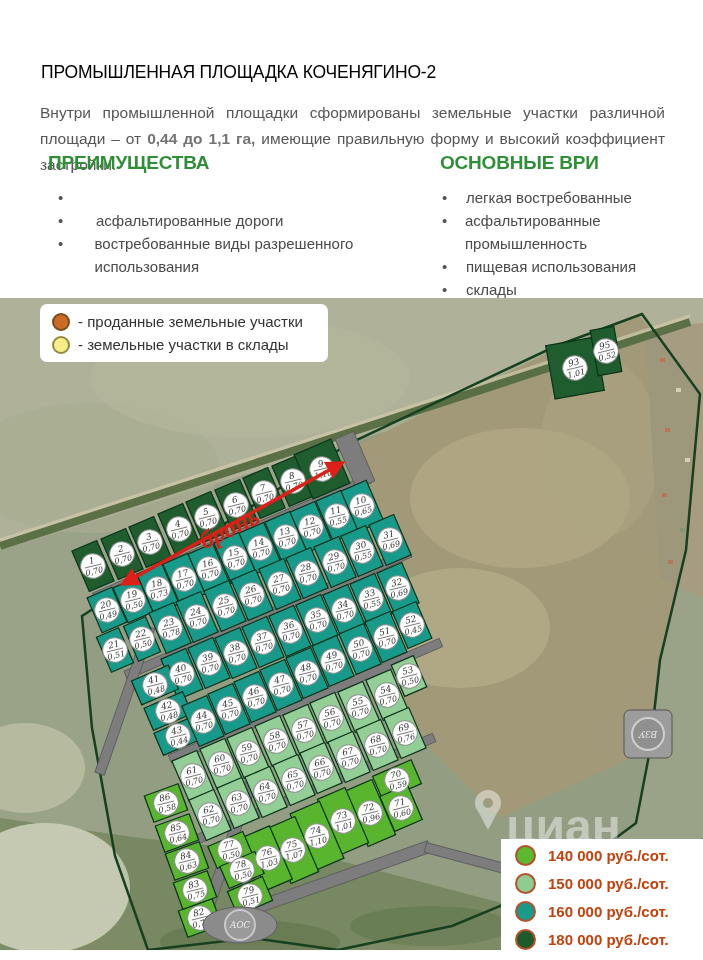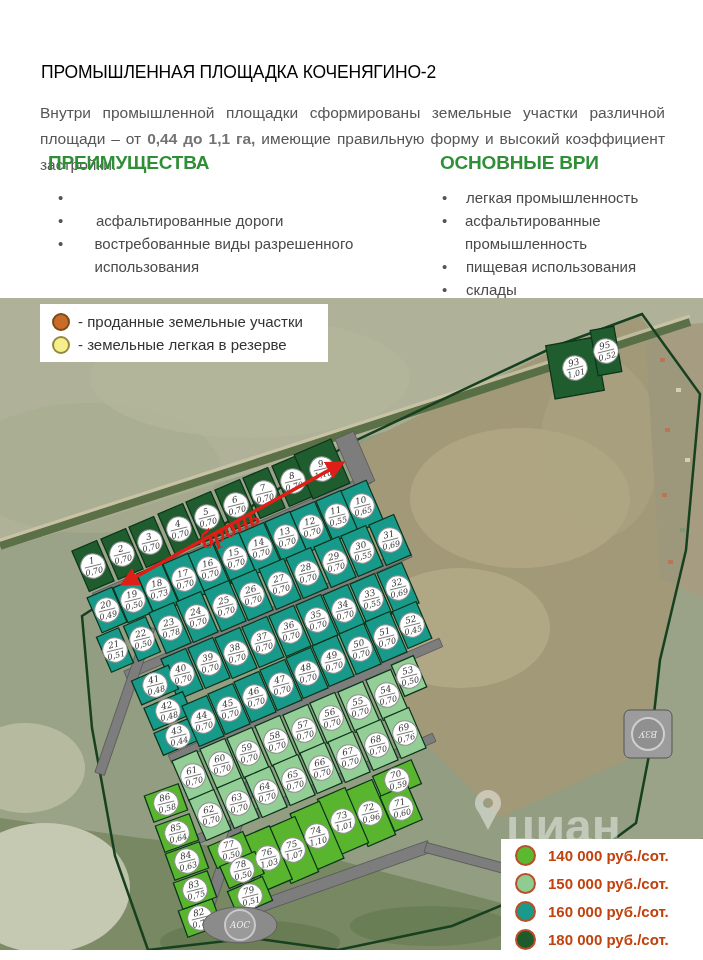--- a/index.html
+++ b/index.html
@@ -14,21 +14,21 @@
   .col{position:absolute;top:152px;margin-left:8px;}
   .col-left{left:40px;width:375px;}
   .col-right{left:432px;width:265px;}
   .col h2{margin:0 0 12px 0;font-size:19px;font-weight:bold;color:#2f8f36;letter-spacing:-0.2px;}
   .col ul{list-style:none;margin:0;padding:0;}
   .col li{display:flex;font-size:15px;color:#4a4a4a;line-height:23px;}
   .col-left li .blt{width:14px;margin-left:10px;margin-right:24px;color:#555;}
   .col-right li .blt{width:12px;margin-left:2px;margin-right:12px;color:#555;}
   .map-wrap{position:absolute;left:0;top:298px;width:703px;height:652px;}
   .legend-box{position:absolute;left:40px;top:304px;width:288px;height:58px;background:#fff;
-              display:flex;flex-direction:column;justify-content:center;gap:5px;padding-left:12px;box-sizing:border-box;}
+              display:flex;flex-direction:column;justify-content:center;gap:5px;padding-left:12px;box-sizing:border-box;border-radius:7px;}
   .legend-row{display:flex;align-items:center;gap:8px;font-size:15px;color:#333;}
   .swatch{display:inline-block;width:18px;height:18px;border-radius:50%;box-sizing:border-box;}
   .swatch-sold{border:2px solid #7c4a14;}
   .swatch-reserve{border:2px solid #93893d;}
   .price-box{position:absolute;left:501px;top:839px;width:202px;height:117px;background:#fff;
              display:flex;flex-direction:column;justify-content:center;gap:7px;padding-left:14px;box-sizing:border-box;}
   .price-row{display:flex;align-items:center;gap:12px;font-size:15px;font-weight:bold;color:#c2410c;}
   .price-dot{display:inline-block;width:21px;height:21px;border-radius:50%;border:2px solid #b5502a;box-sizing:border-box;}
 </style>
 </head>
@@ -55,21 +55,21 @@
           <span>востребованные виды разрешенного использования</span>
         </li>
     </ul>
   </div>
 
   <div class="col col-right">
     <h2>ОСНОВНЫЕ ВРИ</h2>
     <ul>
       <li>
           <span class="blt">•</span>
-          <span>легкая промышленность</span>
+          <span>легкая востребованные</span>
         </li>
       <li>
           <span class="blt">•</span>
           <span>асфальтированные промышленность</span>
         </li>
       <li>
           <span class="blt">•</span>
           <span>пищевая использования</span>
         </li>
       <li>
@@ -936,21 +936,21 @@
     </svg>
   </div>
 
   <div class="legend-box">
     <div class="legend-row">
       <span class="swatch swatch-sold" style="background-color: rgb(203, 107, 40);"></span>
       <span>- проданные земельные участки</span>
     </div>
     <div class="legend-row">
       <span class="swatch swatch-reserve" style="background-color: rgb(246, 238, 139);"></span>
-      <span>- земельные легкая в резерве</span>
+      <span>- земельные участки в склады</span>
     </div>
   </div>
 
   <div class="price-box">
     <div class="price-row">
       <span class="price-dot" style="background-color: rgb(92, 185, 47);"></span>
       <span>140 000 руб./сот.</span>
     </div>
     <div class="price-row">
       <span class="price-dot" style="background-color: rgb(143, 204, 146);"></span>

